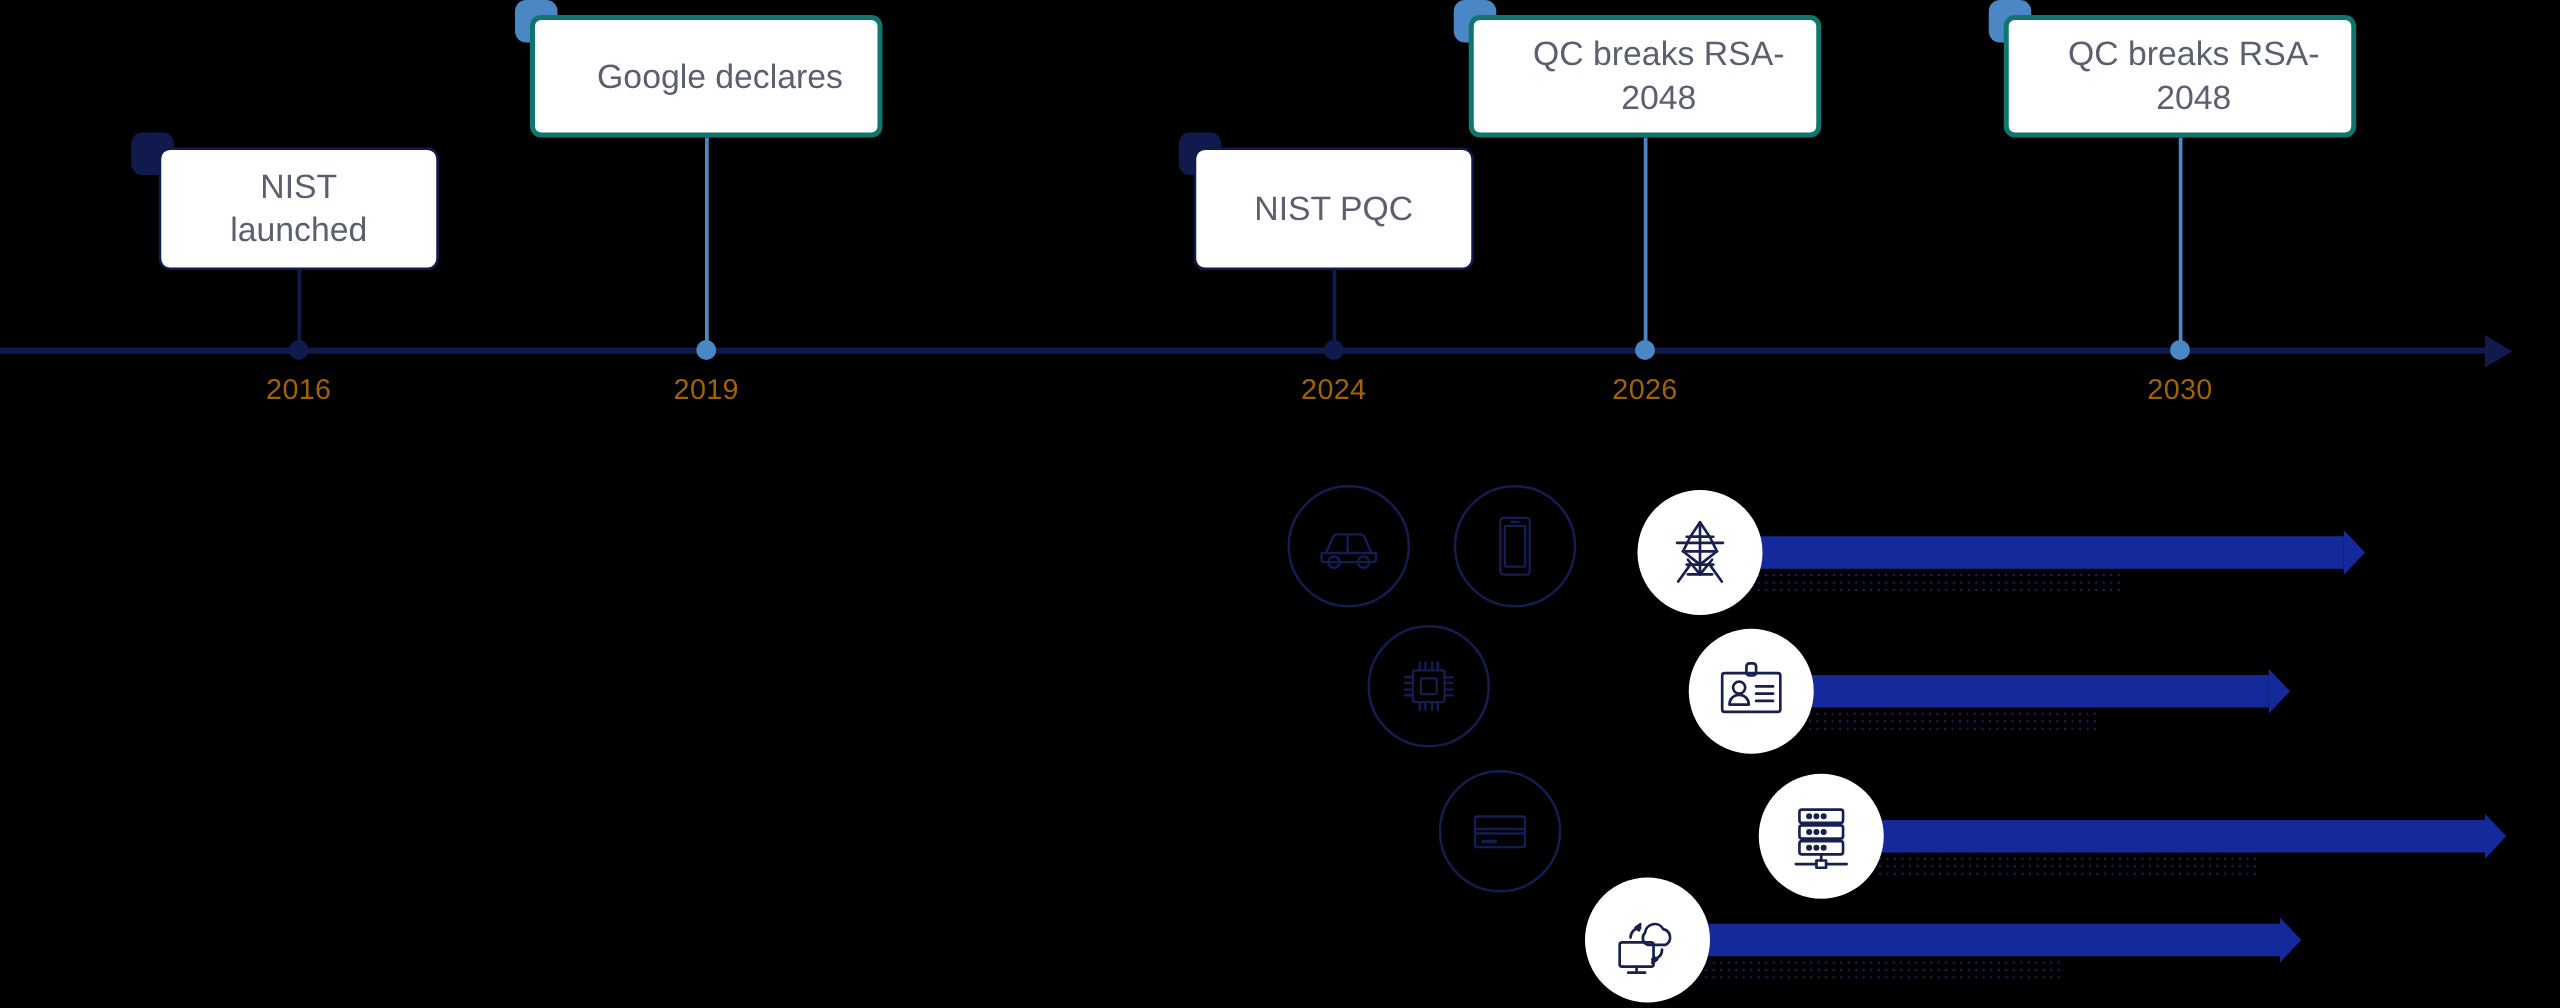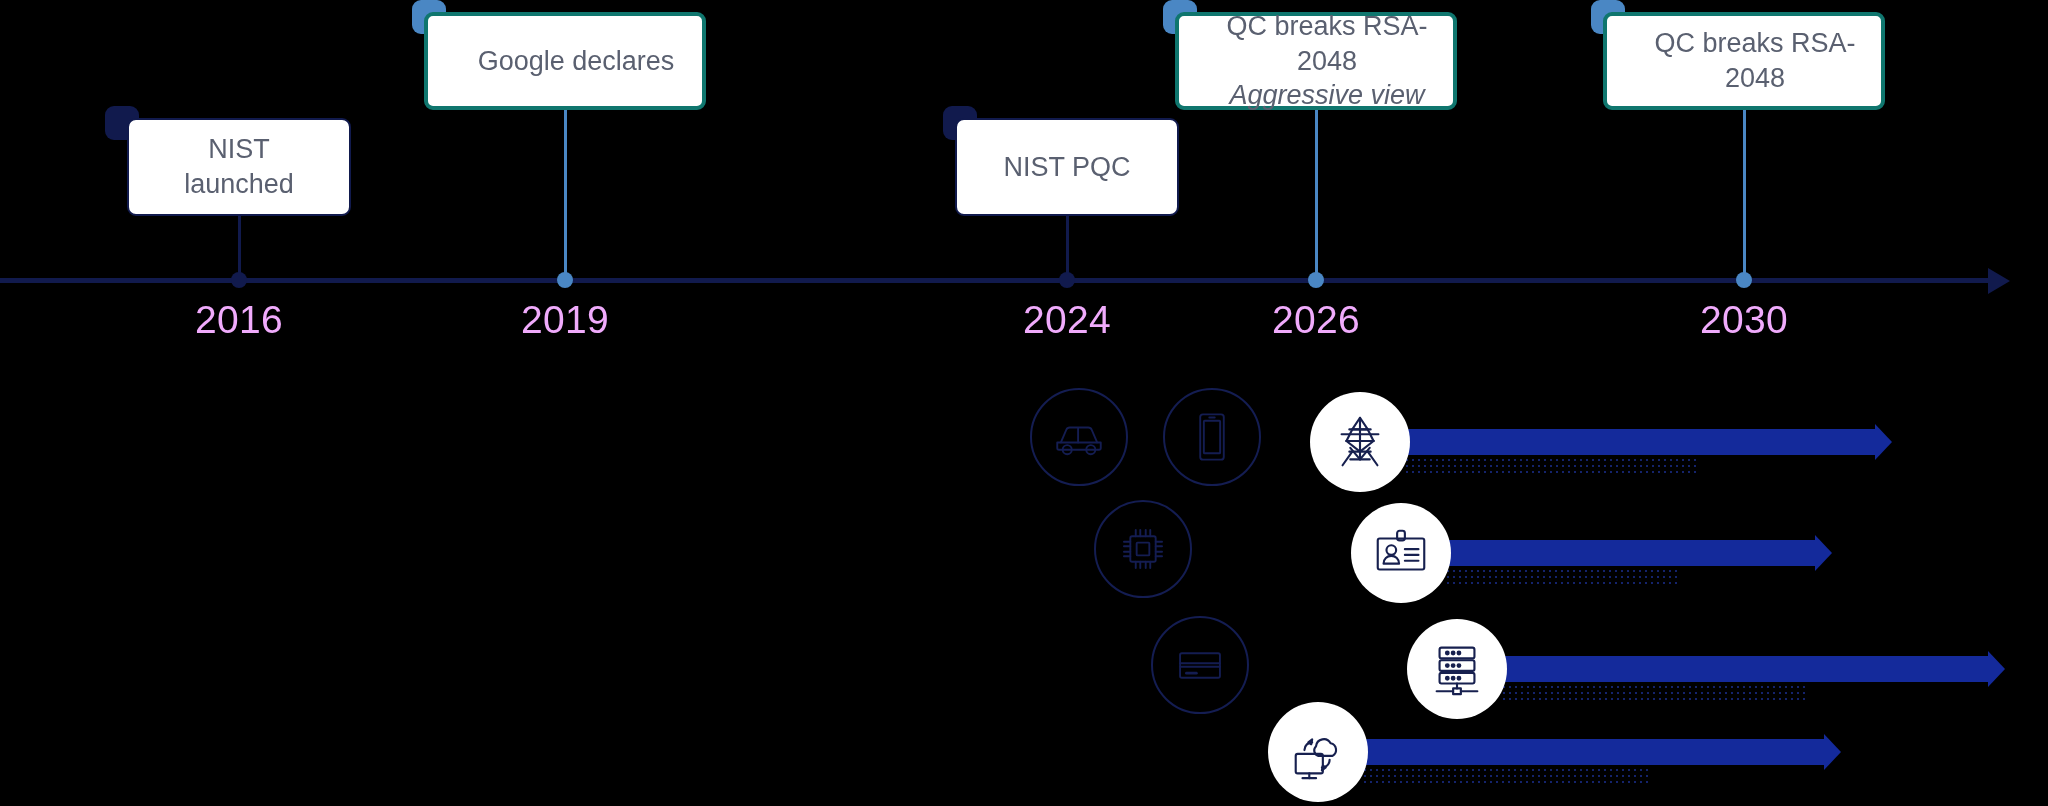--- a/index.html
+++ b/index.html
@@ -24,21 +24,21 @@
   
   .milestone{position:absolute;top:0;}
   .stem{position:absolute;width:3px;}
   .dot{
     position:absolute;width:16px;height:16px;border-radius:50%;
     left:50%;margin-left:-8px;top:272px;
   }
   .year{
     position:absolute;left:50%;transform:translateX(-50%);
     top:298px;white-space:nowrap;
-    font-size:39px;color:#f0abfc;letter-spacing:.3px;
+    font-size:23px;color:#a16207;letter-spacing:.3px;
   }
   .card{
     position:absolute;left:50%;transform:translateX(-50%);
     background:#fff;border-radius:9px;
     box-sizing:border-box;
     display:flex;flex-direction:column;align-items:center;justify-content:center;
     text-align:center;padding:14px 22px;
     color:#5a6070;font-size:27px;line-height:1.28;
     z-index:3;
   }
@@ -130,21 +130,20 @@
         </div>
         <div class="stem" style="top:216px;height:64px;left:-1px;"></div>
         <div class="dot"></div>
         <div class="year">2024</div>
       </div>
       <div class="milestone blue" style="left: 1316px; width: 0px;">
         <div class="card-wrap" style="top:12px;width:282px;height:98px;">
           <div class="corner"></div>
           <div class="card" style="width:282px;height:98px;">
             <span class="l1">QC breaks RSA-2048</span>
-            <span class="l2 italic">Aggressive view</span>
           </div>
         </div>
         <div class="stem" style="top:110px;height:170px;left:-1px;"></div>
         <div class="dot"></div>
         <div class="year">2026</div>
       </div>
       <div class="milestone blue" style="left: 1744px; width: 0px;">
         <div class="card-wrap" style="top:12px;width:282px;height:98px;">
           <div class="corner"></div>
           <div class="card" style="width:282px;height:98px;">

